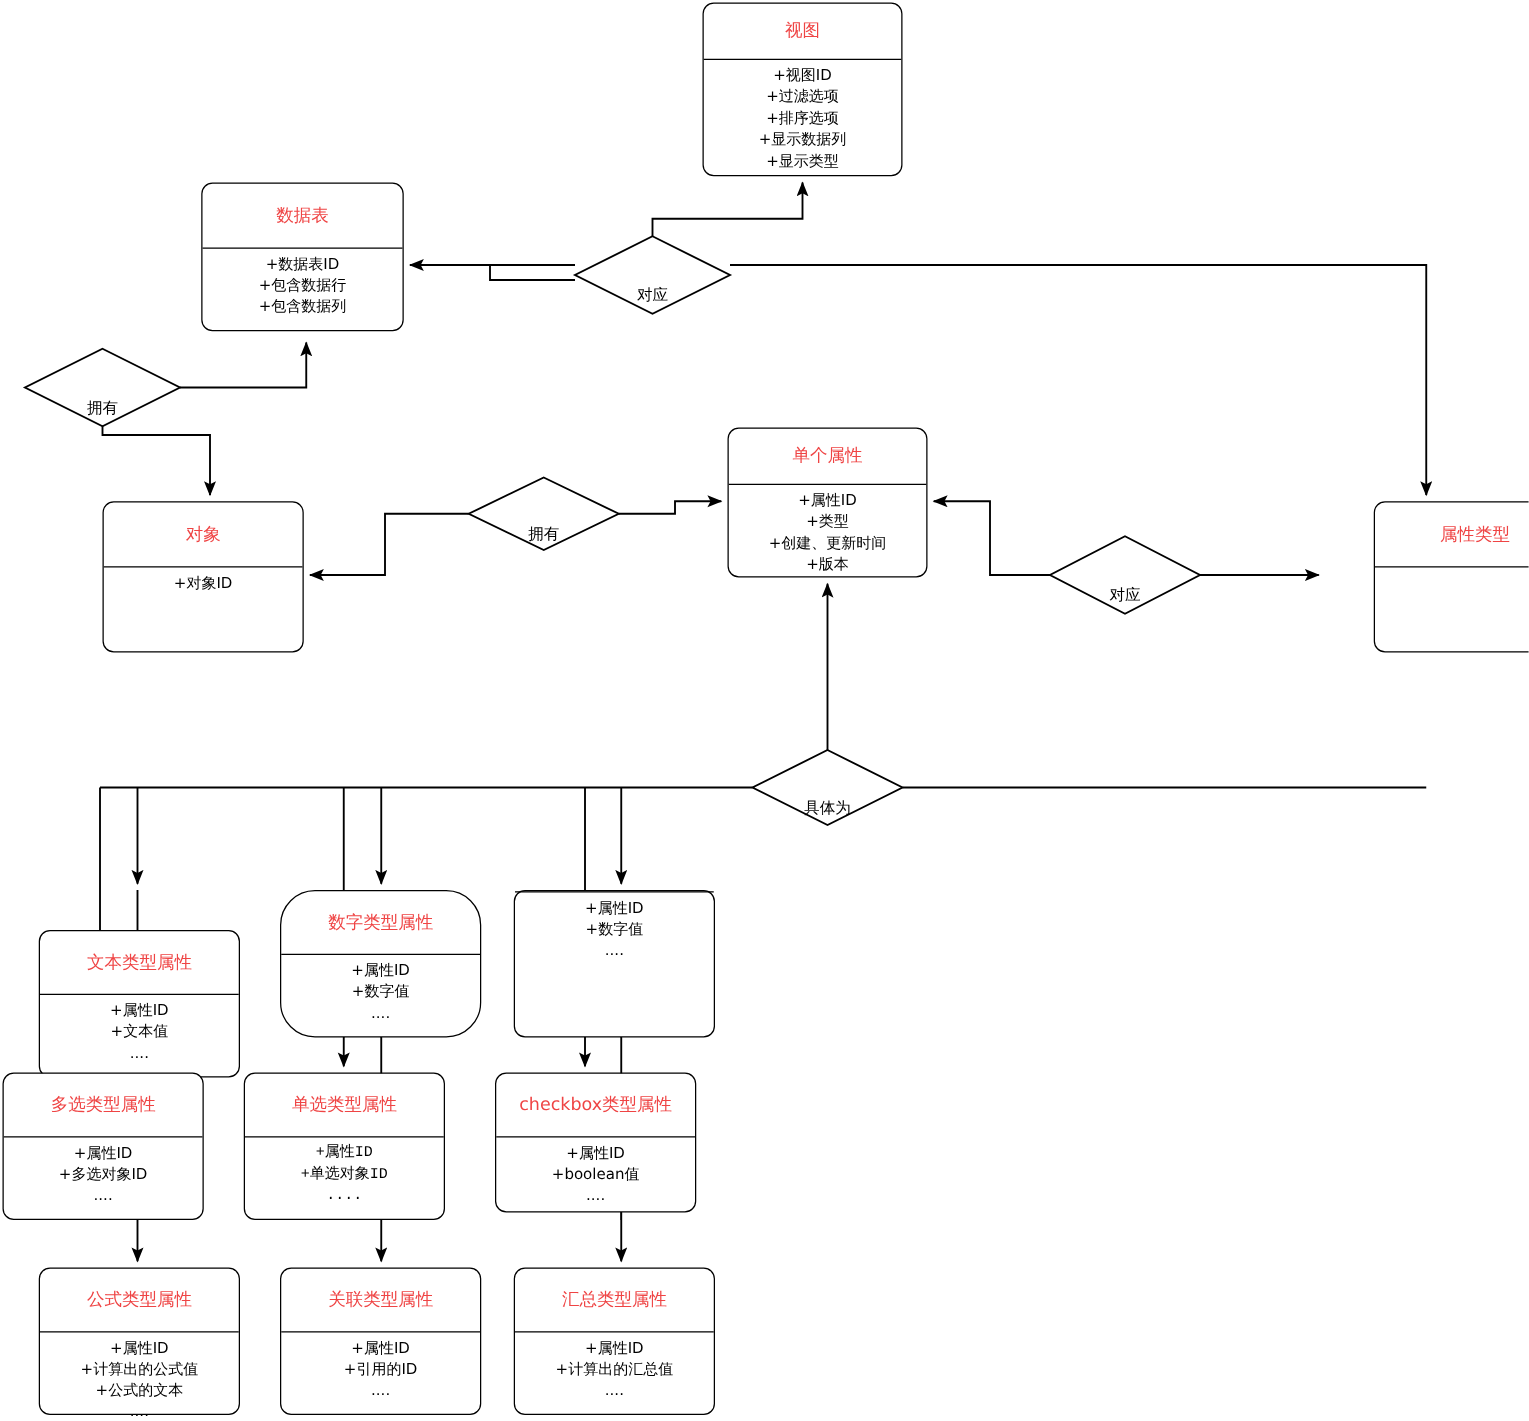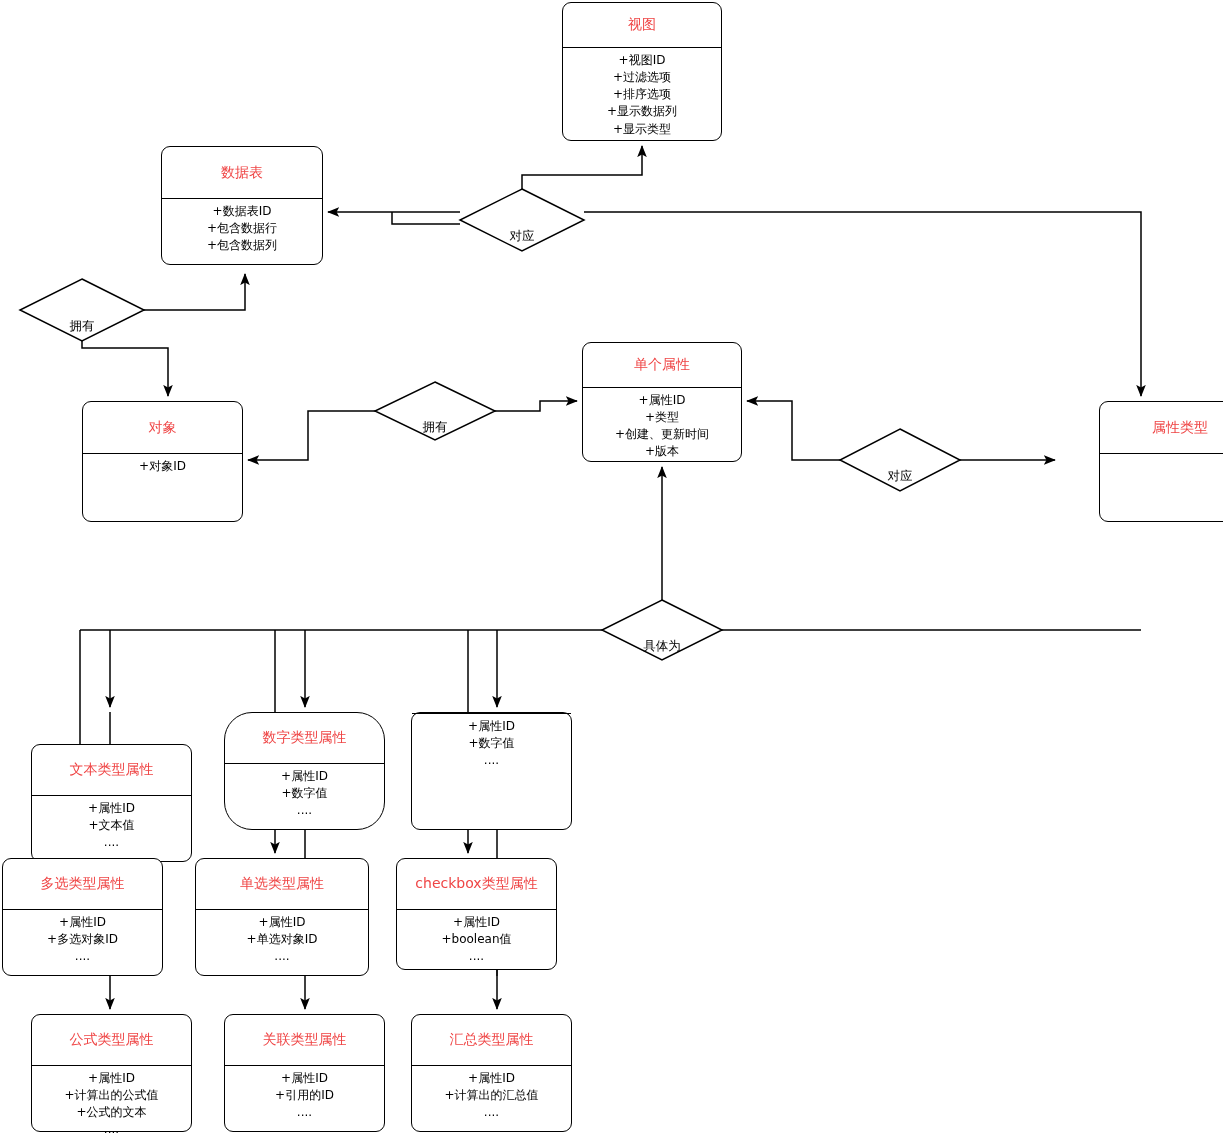--- a/index.html
+++ b/index.html
@@ -132,21 +132,21 @@
       </div>
       <div class="entity" style="left: 2px; top: 858px; width: 161px; height: 118px;">
         <div class="title" style="height: 50px;">多选类型属性</div>
         <div class="divider"></div>
         <div class="attrs">
           <div>+属性ID</div>
           <div>+多选对象ID</div>
           <div>....</div>
         </div>
       </div>
-      <div class="entity" style="left: 195px; top: 858px; width: 174px; height: 118px;">
+      <div class="entity" style="left: 195px; top: 858px; width: 161px; height: 118px; font-family: Liberation Mono, monospace;">
         <div class="title" style="height: 50px;">单选类型属性</div>
         <div class="divider"></div>
         <div class="attrs">
           <div>+属性ID</div>
           <div>+单选对象ID</div>
           <div>....</div>
         </div>
       </div>
       <div class="entity" style="left: 396px; top: 858px; width: 161px; height: 112px;">
         <div class="title" style="height: 50px;">checkbox类型属性</div>

